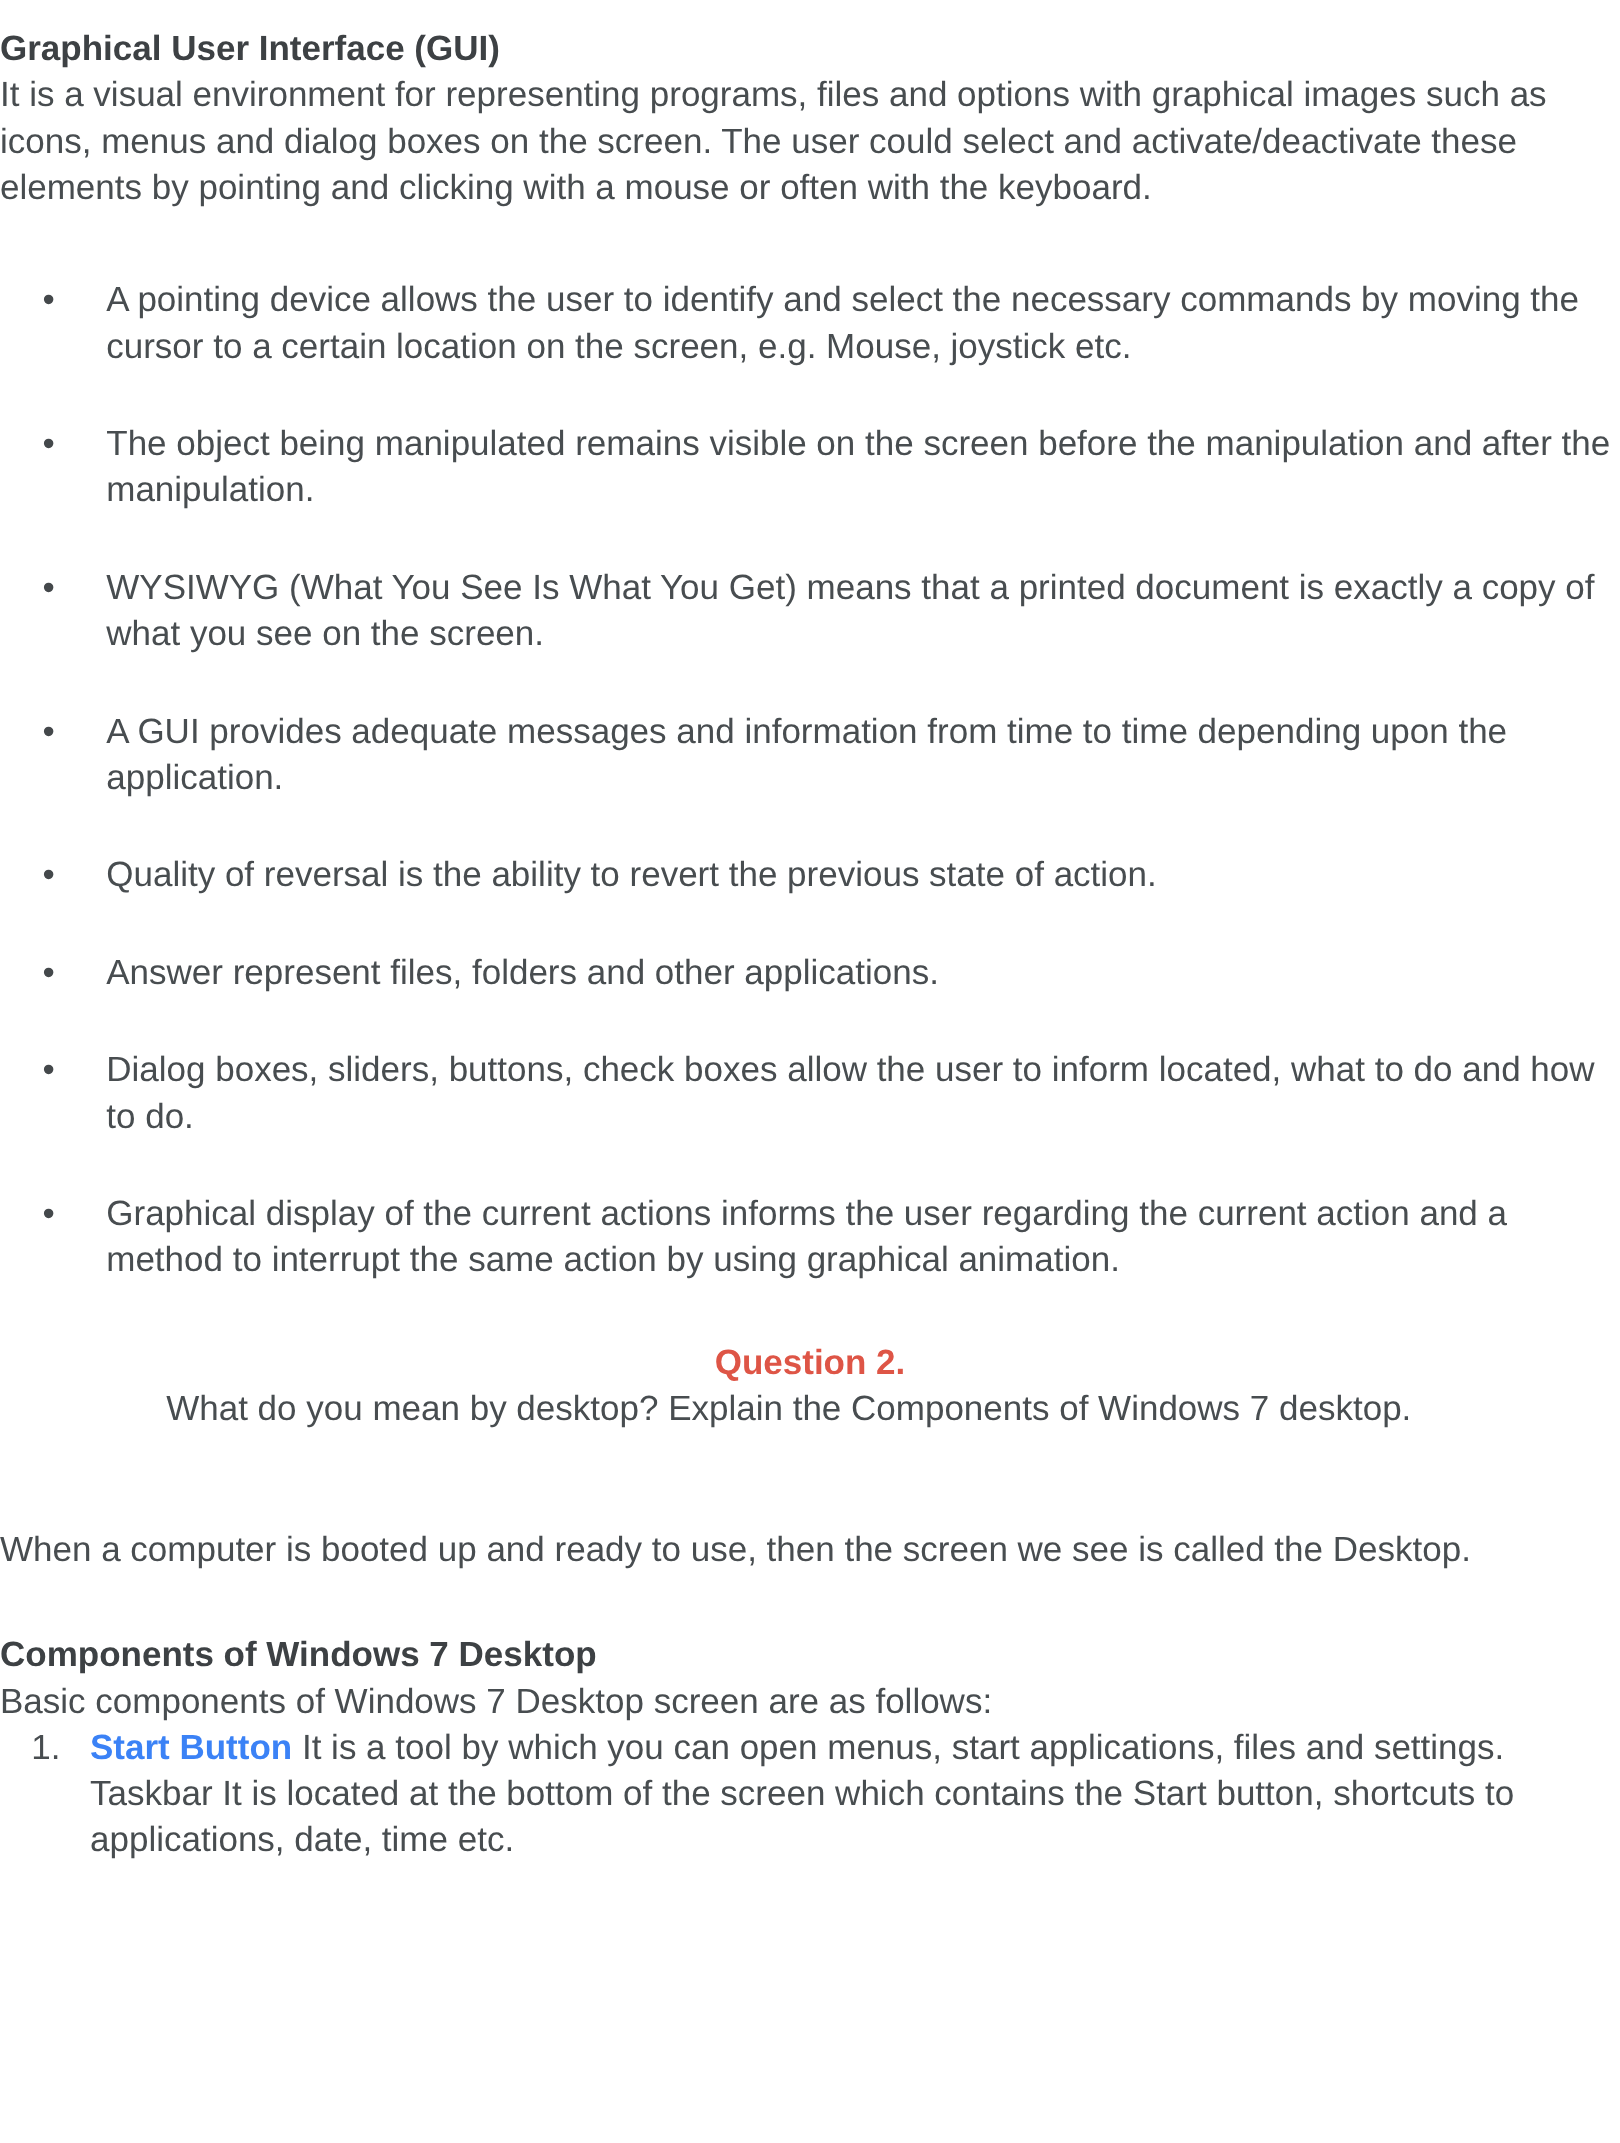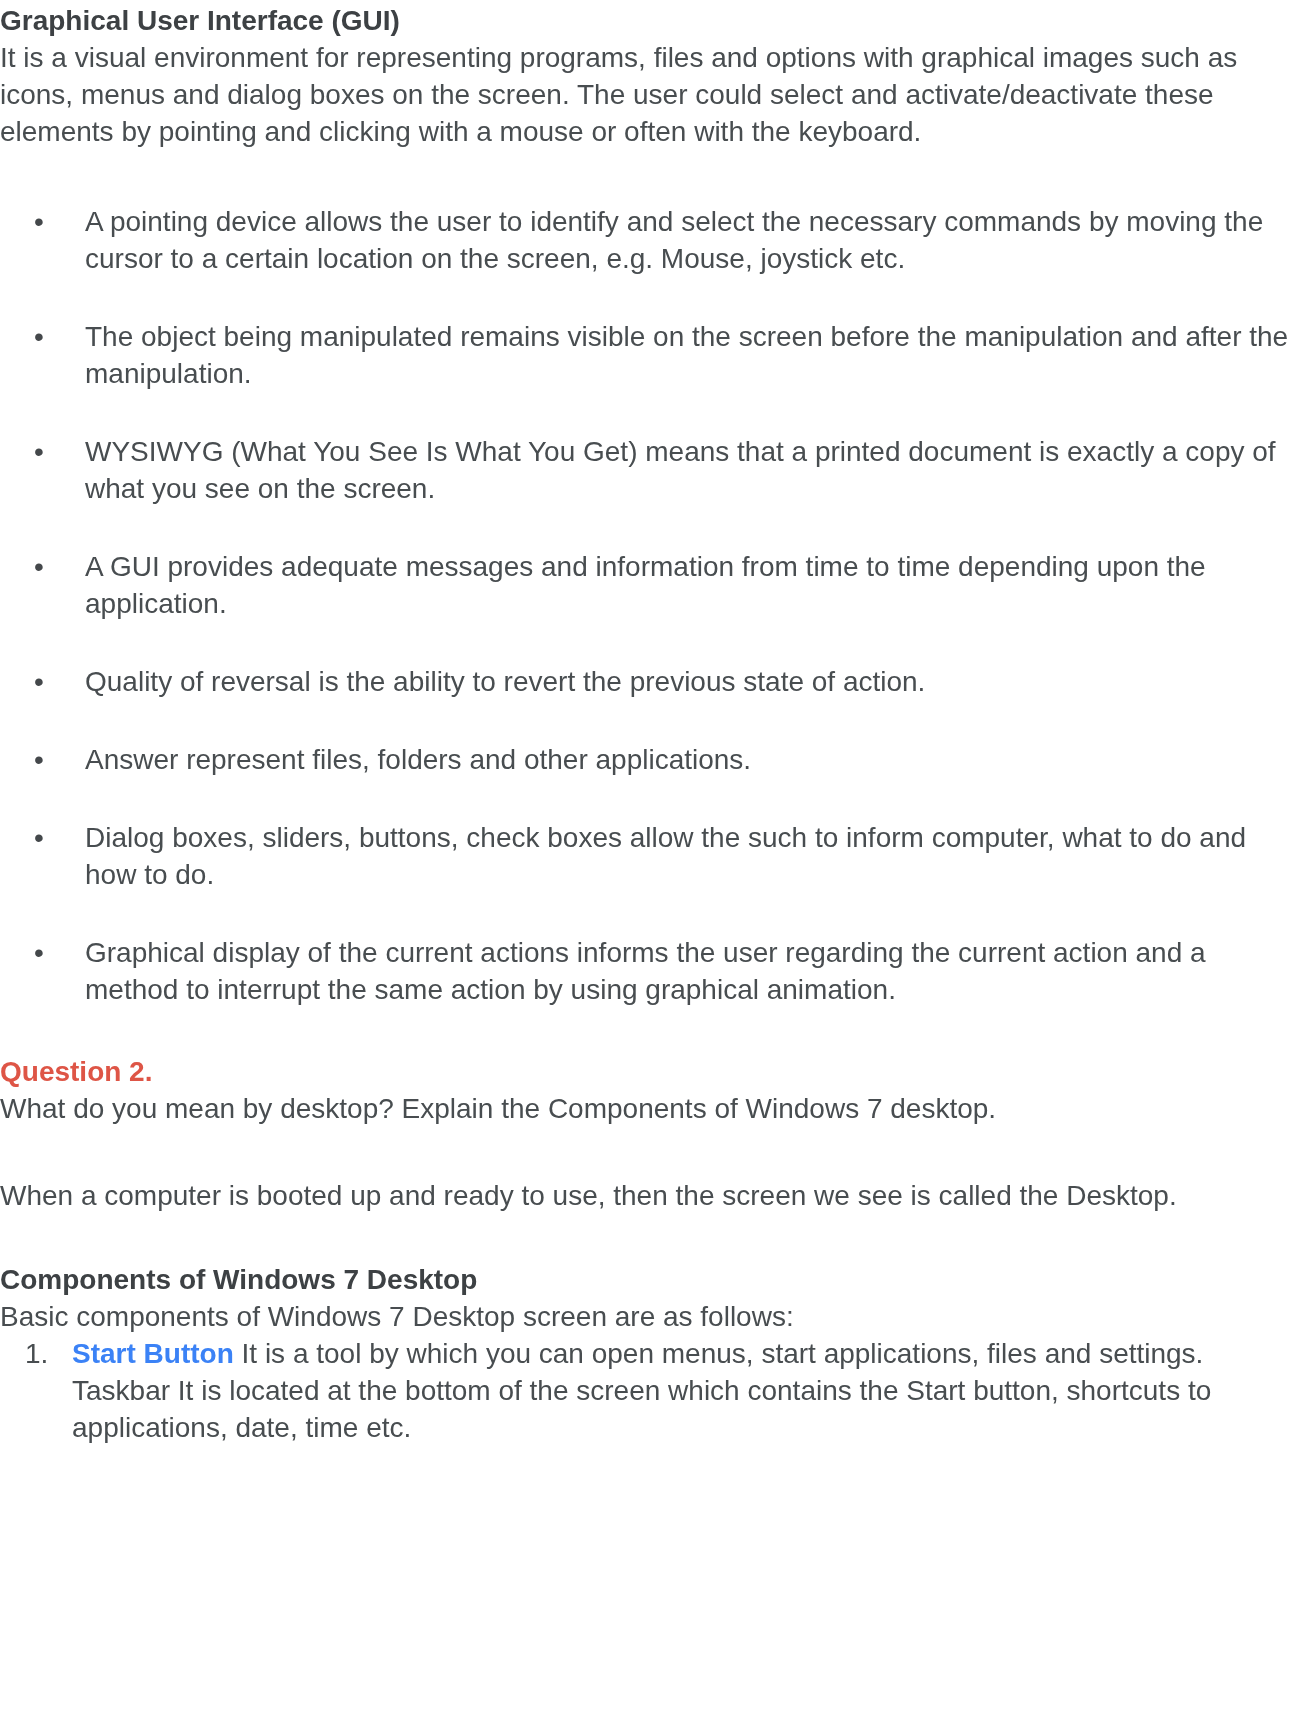--- a/index.html
+++ b/index.html
@@ -11,21 +11,21 @@
     width: 1296px;
     height: 1714px;
     overflow: hidden;
     font-family: "Liberation Sans", sans-serif;
     font-size: 28px;
     line-height: 37px;
     color: #484d50;
     -webkit-font-smoothing: antialiased;
   }
   .doc {
-    padding-top: 2px;
+    padding-top: 20px;
     width: 1296px;
   }
   .h {
     font-weight: bold;
     color: #3d4144;
     margin: 0;
   }
   p { margin: 0; }
 
   .gui-body { max-width: 1262px; margin-bottom: 53px; }
@@ -43,21 +43,21 @@
   }
   ul.features-list li:last-child { margin-bottom: 45px; }
   .bullet {
     flex: 0 0 85px;
     box-sizing: border-box;
     padding-left: 34px;
     color: #44484b;
   }
   .li-text { flex: 1 1 auto; }
 
-  .question-block { margin-bottom: 50px; }
+  .question-block { margin-bottom: 76px; text-align: center; }
   .question-label { font-weight: bold; }
   .question-text { max-width: 1262px; }
 
   .answer-block { margin-bottom: 47px; }
   .answer-label { font-weight: bold; }
   .answer-text { max-width: 1262px; }
 
   .components-block { }
   .components-intro { max-width: 1262px; }
 
@@ -104,21 +104,21 @@
     <li>
       <span class="bullet">•</span>
       <span class="li-text">Quality of reversal is the ability to revert the previous state of action.</span>
     </li>
     <li>
       <span class="bullet">•</span>
       <span class="li-text">Answer represent files, folders and other applications.</span>
     </li>
     <li>
       <span class="bullet">•</span>
-      <span class="li-text">Dialog boxes, sliders, buttons, check boxes allow the such to inform computer, what to do and how to do.</span>
+      <span class="li-text">Dialog boxes, sliders, buttons, check boxes allow the user to inform located, what to do and how to do.</span>
     </li>
     <li>
       <span class="bullet">•</span>
       <span class="li-text">Graphical display of the current actions informs the user regarding the current action and a method to interrupt the same action by using graphical animation.</span>
     </li>
   </ul>
 
   <div class="question-block">
     <p class="h question-label" style="color: rgb(222, 85, 70);">Question 2.</p>
     <p class="question-text">What do you mean by desktop? Explain the Components of Windows 7 desktop.</p>

